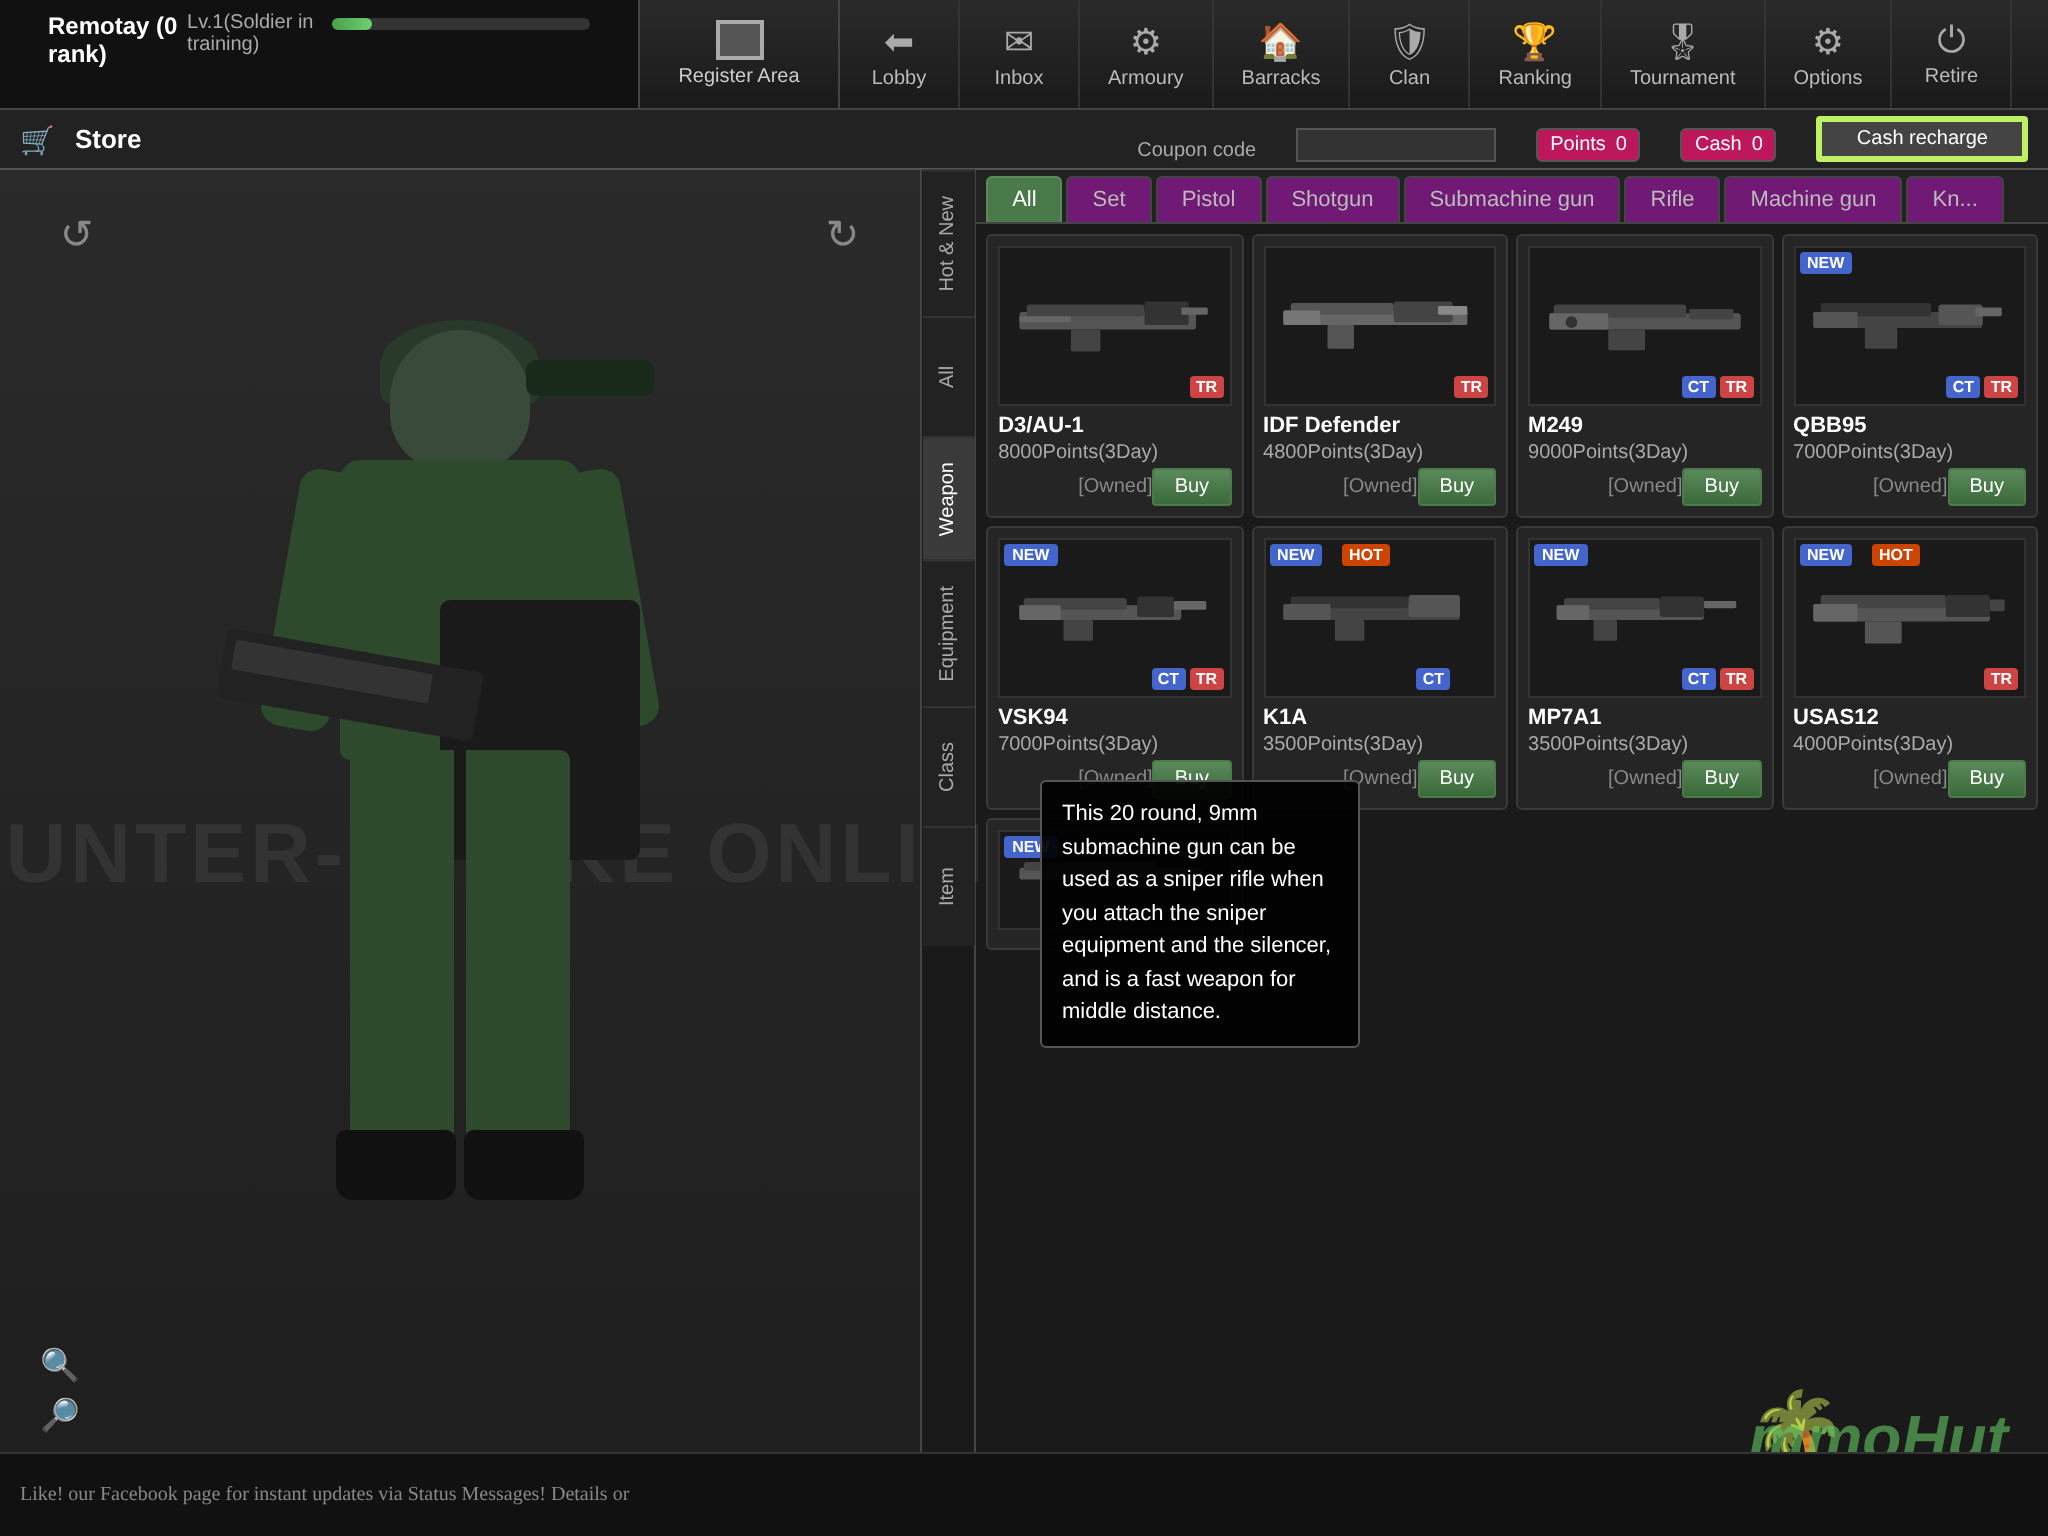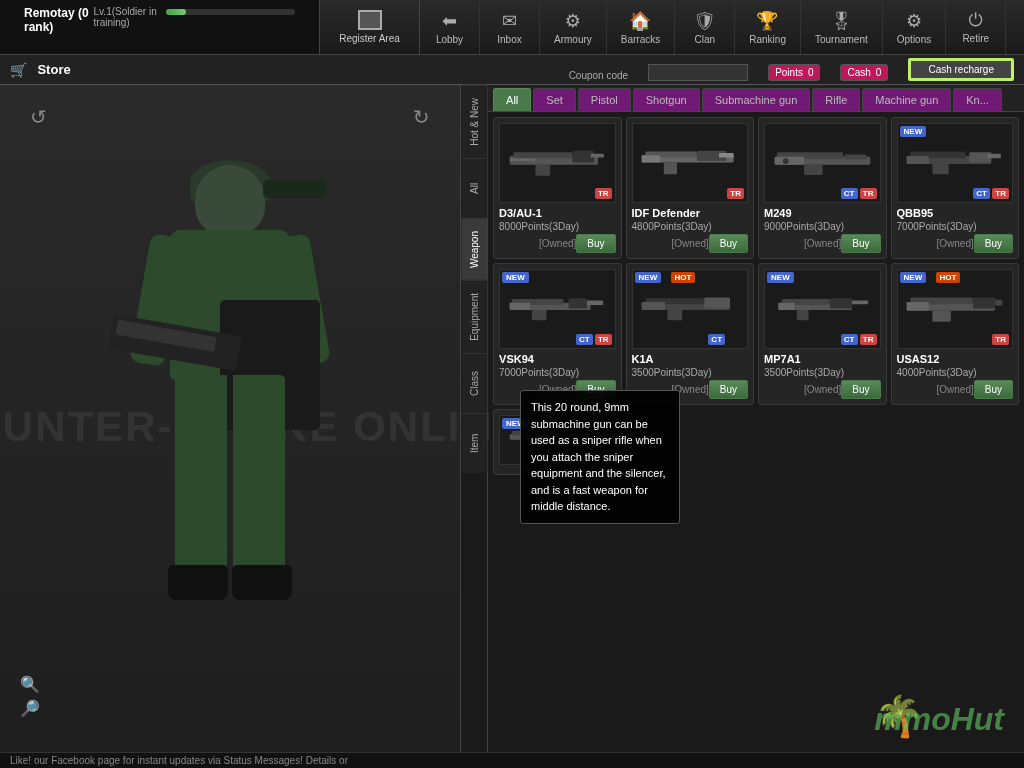--- a/index.html
+++ b/index.html
@@ -490,31 +490,32 @@
       width: 200px;
       line-height: 1.5;
       z-index: 100;
       left: 520px;
       top: 380px;
       pointer-events: none;
     }
 
     
     #bottom-bar {
-      height: 16px;
+      height: 42px;
       background: #111;
       border-top: 1px solid #333;
       display: flex;
       align-items: center;
       padding: 0 10px;
       font-size: 10px;
       color: #888;
       position: absolute;
       bottom: 0;
       width: 100%;
+      font-family: Liberation Serif, serif;
     }
 
     
     #mmohut-logo {
       position: absolute;
       bottom: 30px;
       right: 20px;
       font-size: 32px;
       font-weight: bold;
       color: rgba(100,200,100,0.6);

